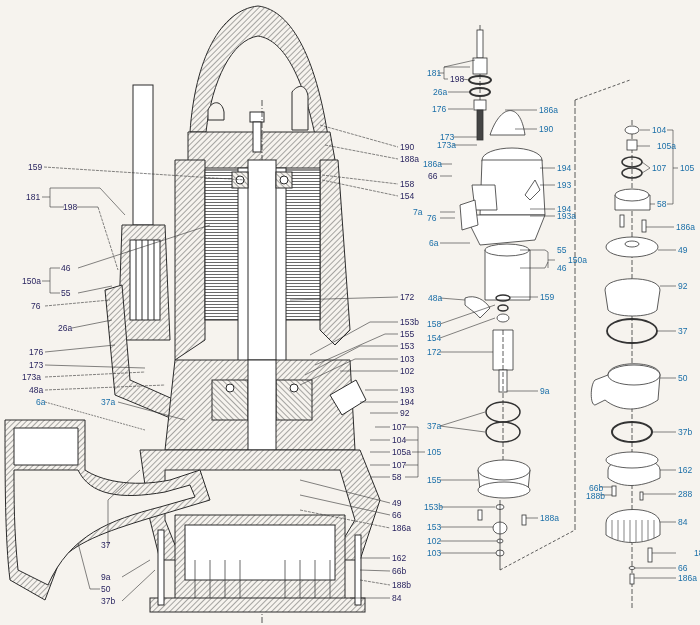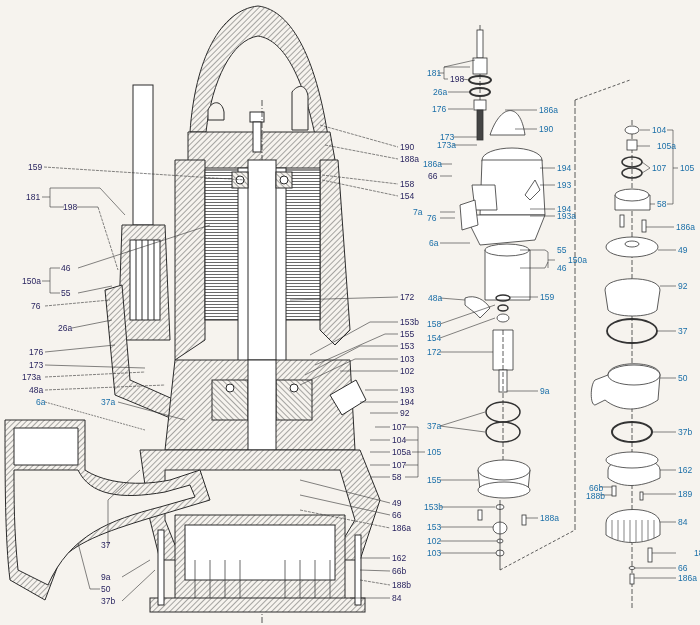--- a/index.html
+++ b/index.html
@@ -390,19 +390,19 @@
       <span class="lbl blue" style="left: 657px; top: 200px;">58</span>
       <span class="lbl blue" style="left: 676px; top: 223px;">186a</span>
       <span class="lbl blue" style="left: 678px; top: 246px;">49</span>
       <span class="lbl blue" style="left: 678px; top: 282px;">92</span>
       <span class="lbl blue" style="left: 678px; top: 327px;">37</span>
       <span class="lbl blue" style="left: 678px; top: 374px;">50</span>
       <span class="lbl blue" style="left: 678px; top: 428px;">37b</span>
       <span class="lbl blue" style="left: 678px; top: 466px;">162</span>
       <span class="lbl blue" style="left: 589px; top: 484px;">66b</span>
       <span class="lbl blue" style="left: 586px; top: 492px;">188b</span>
-      <span class="lbl blue" style="left: 678px; top: 490px;">189</span>
+      <span class="lbl blue" style="left: 678px; top: 490px;">288</span>
       <span class="lbl blue" style="left: 678px; top: 518px;">84</span>
       <span class="lbl blue" style="left: 694px; top: 549px;">188c</span>
       <span class="lbl blue" style="left: 678px; top: 564px;">66</span>
       <span class="lbl blue" style="left: 678px; top: 574px;">186a</span>
     </div>
 </div>
 
 </body></html>

